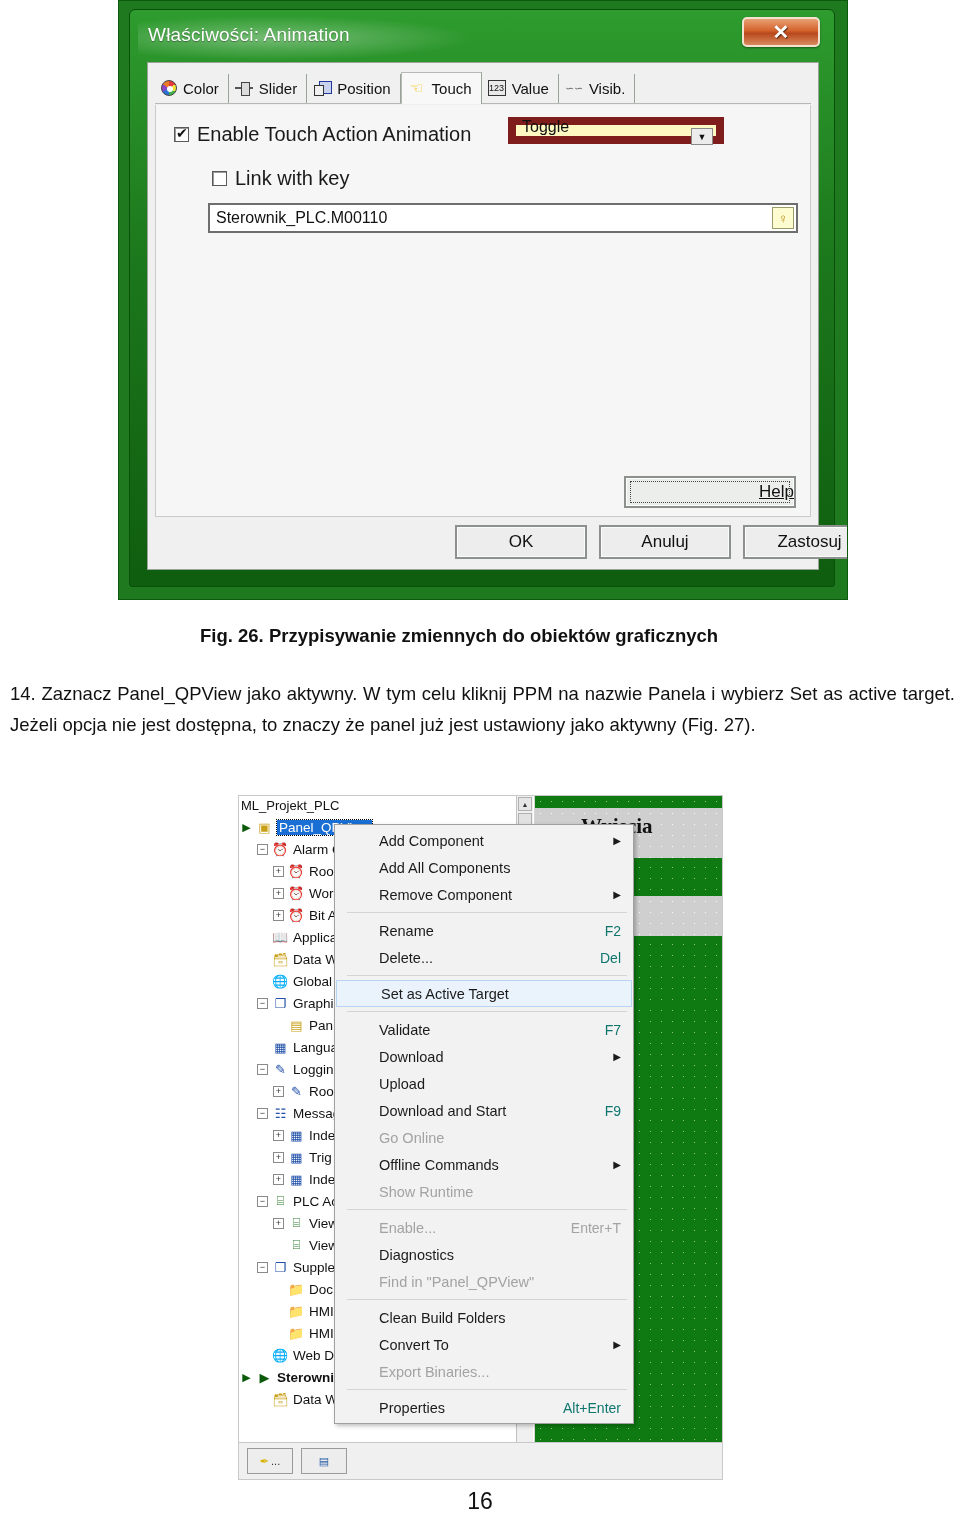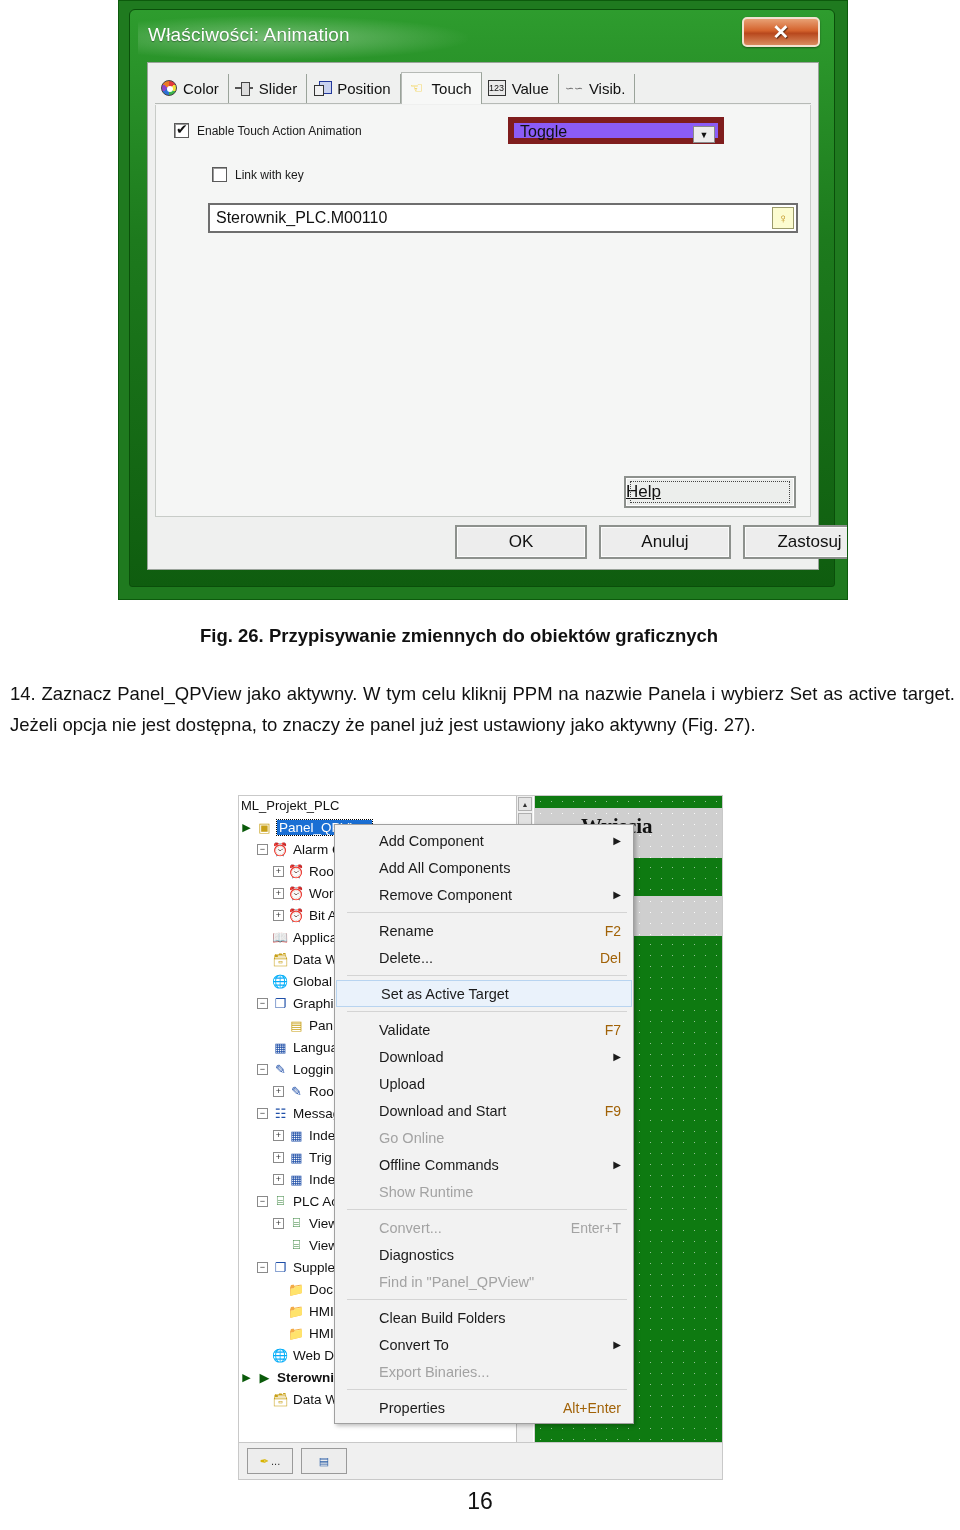--- a/index.html
+++ b/index.html
@@ -143,29 +143,29 @@
     width: 15px; height: 15px; background:#fff;
     border: 1px solid #5a5a5a;
     box-shadow: inset 1px 1px 0 #9a9a9a;
     position: relative; flex: none;
   }
   .chk.checked::after {
     content:"\2714"; position:absolute; left:1px; top:-3px;
     font-size: 14px; color:#111; line-height: 16px;
     font-family: "DejaVu Sans", sans-serif;
   }
-  .lbl { font-size: 12px; color:#1a1a1a; white-space: nowrap; }
+  .lbl { font-size: 20px; color:#1a1a1a; white-space: nowrap; }
   .u { text-decoration: underline; }
 
   .combo {
     position: absolute; left: 352px; top: 12px;
     width: 216px; height: 27px;
-    background:#8b5cf6;
-    border: 6px solid #7f1d1d;
-    display: flex; align-items: flex-start;
+    background:#fef9c3;
+    border: 8px solid #7f1d1d;
+    display: flex; align-items: flex-end;
   }
   .combo-val { font-size: 16px; color:#111; padding-left: 6px; }
   .combo-arrow {
     position: absolute; right: 3px; top: 3px; width: 22px; height: 17px;
     background:#ececec; border: 1px solid #8a8a8a;
     display:flex; align-items:center; justify-content:center;
     font-size: 9px; color:#111;
   }
   .row-link {
     position: absolute; left: 56px; top: 62px;
@@ -182,21 +182,21 @@
     position:absolute; right: 2px; top: 2px; width: 22px; height: 22px;
     background:#fcfcd0; border:1px solid #9a9a6a;
     display:flex; align-items:center; justify-content:center;
     font-size: 13px; color:#b8860b;
   }
   .help-btn {
     position: absolute; right: 14px; bottom: 8px;
     width: 172px; height: 32px;
     background: #eceeec; border: 2px solid #8d918d;
     box-shadow: inset 0 0 0 1px #fff;
-    display:flex; align-items:center; justify-content:flex-start;
+    display:flex; align-items:center; justify-content:flex-end;
     font-size: 17px; color:#111;
   }
   .help-btn .inner-dot {
     position:absolute; left:4px; top:3px; right:4px; bottom:3px;
     border: 1px dotted #444;
   }
   .btnbar {
     position: absolute; left: 7px; right: 7px; bottom: 6px; height: 42px;
   }
   .dbtn {
@@ -328,21 +328,21 @@
     white-space: nowrap;
   }
   .mi.disabled { color: #a3a3a3; }
   .mi.sel {
     background: #eaf2fb;
     border: 1px solid #b8d4f0;
     margin: 0 1px;
   }
   .mi-acc {
     position: absolute; right: 12px; top: 0; height: 27px;
-    display:flex; align-items:center; font-size: 14px; color:#a16207;
+    display:flex; align-items:center; font-size: 14px; color:#0f766e;
   }
   .mi.disabled .mi-acc { color:#a3a3a3; }
   .mi-sub {
     position: absolute; right: 12px; top: 0; height: 27px;
     display:flex; align-items:center; font-size: 10px; color:#1b1b1b;
   }
   .msep { height: 1px; background: #d4d4d4; margin: 4px 6px 4px 12px; }
 
   
   .pageno {
@@ -645,21 +645,21 @@
         </div>
         <div class="mi">
           <span>Offline Commands</span>
           <span class="mi-sub">▶</span>
         </div>
         <div class="mi disabled">
           <span>Show Runtime</span>
         </div>
         <div class="msep"></div>
         <div class="mi disabled">
-          <span>Convert...</span>
+          <span>Enable...</span>
           <span class="mi-acc">Enter+T</span>
         </div>
         <div class="mi">
           <span>Diagnostics</span>
         </div>
         <div class="mi disabled">
           <span>Find in "Panel_QPView"</span>
         </div>
         <div class="msep"></div>
         <div class="mi">

